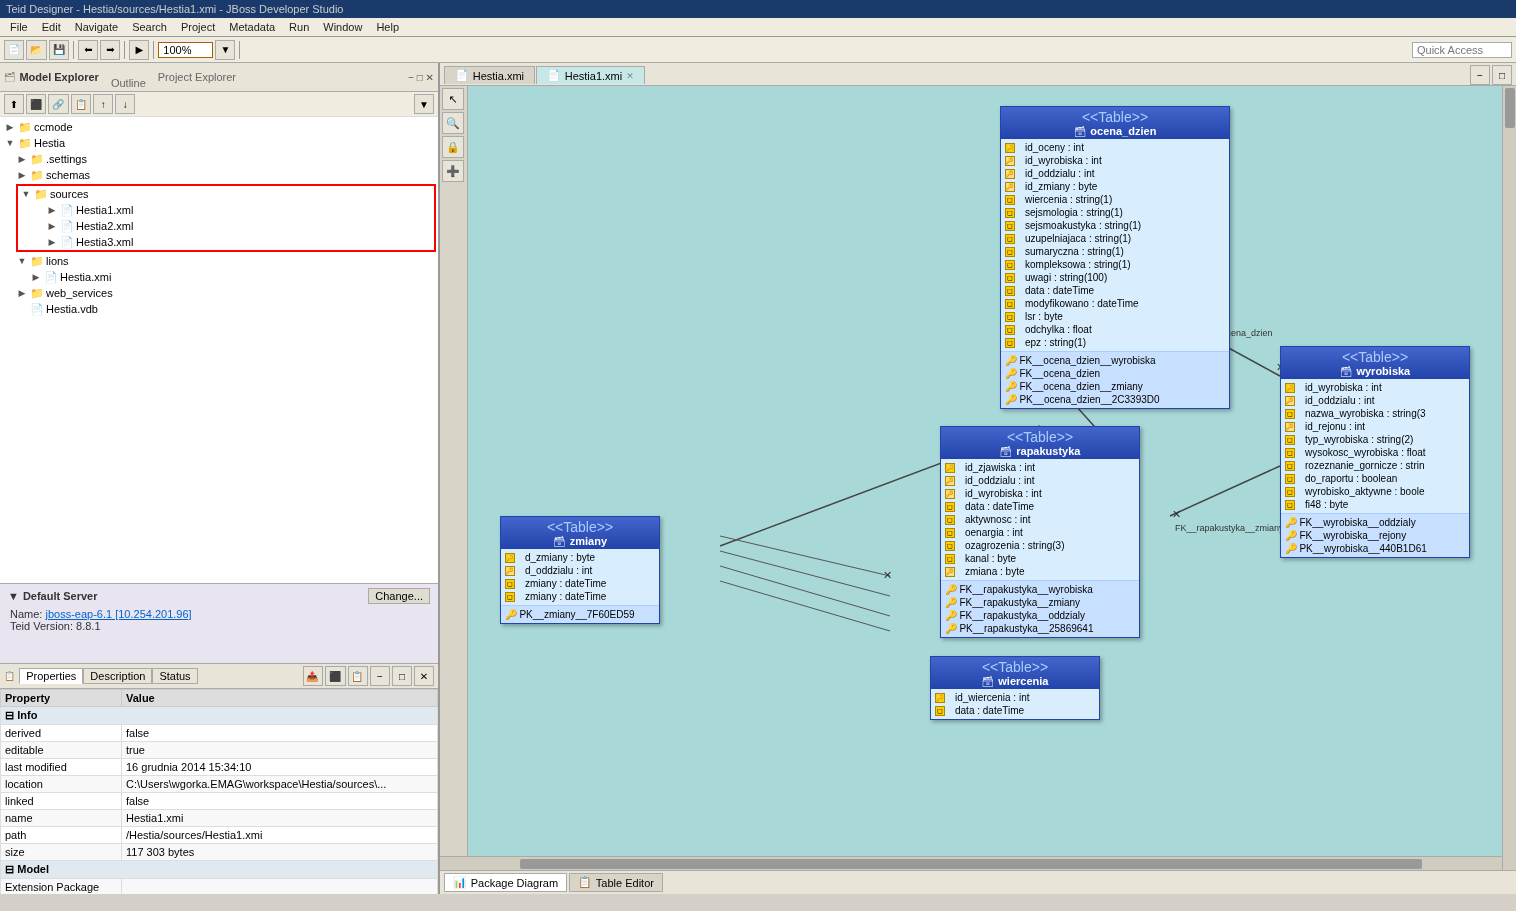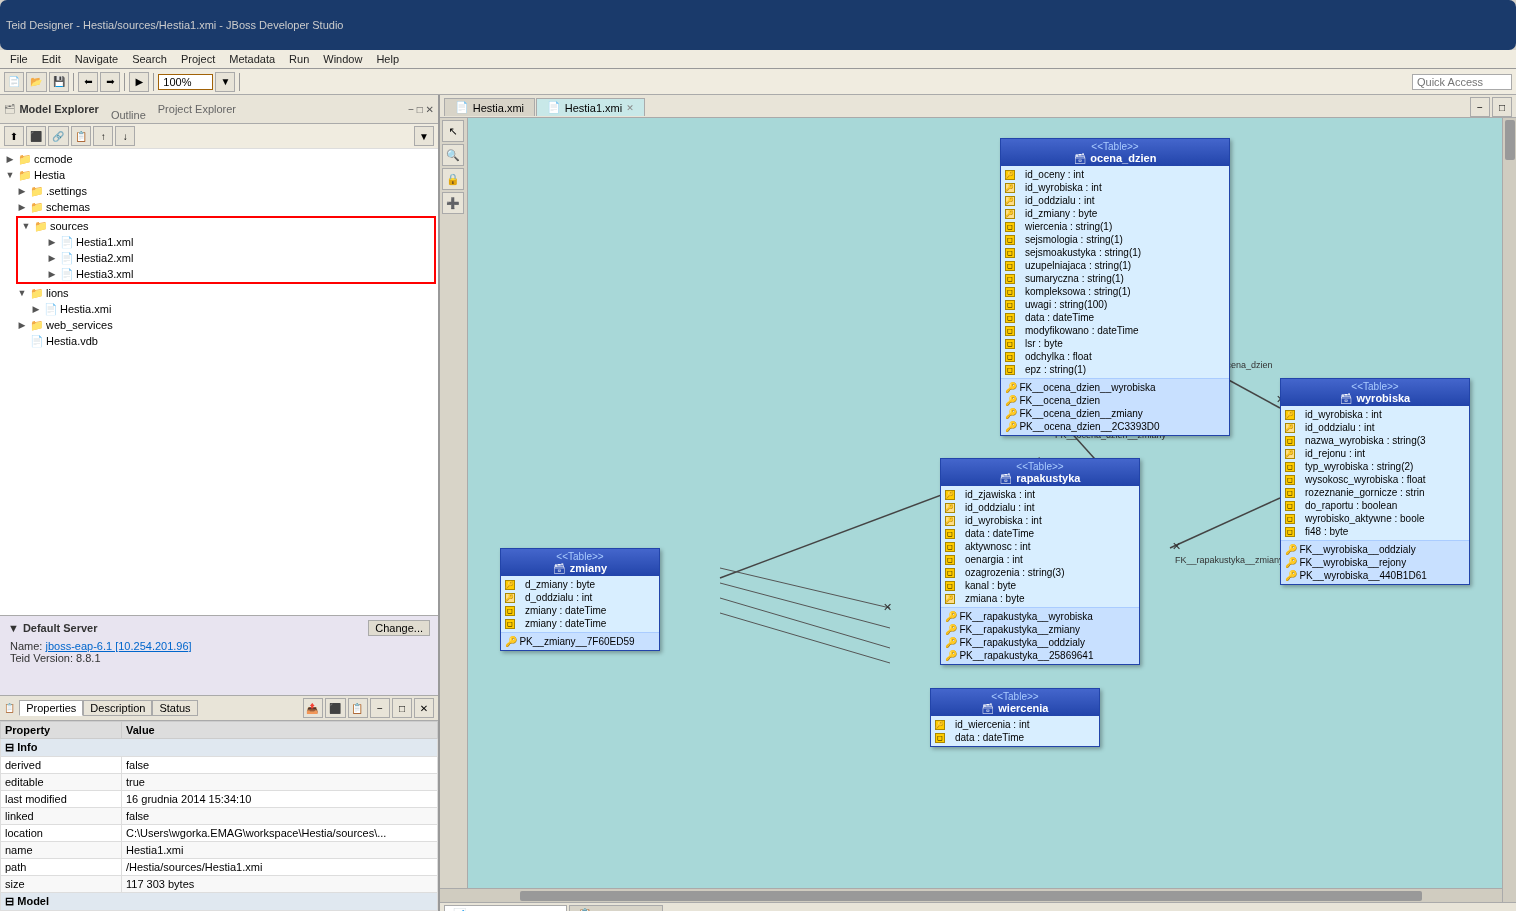--- a/index.html
+++ b/index.html
@@ -1,19 +1,19 @@
 <!DOCTYPE html>
 <html><head>
   <meta charset="utf-8">
   <style>
     * { margin: 0; padding: 0; box-sizing: border-box; }
     body { font-family: 'Segoe UI', Arial, sans-serif; font-size: 11px; background: #d4d0c8; overflow: hidden; width: 1516px; height: 911px; }
 
     
-    #titlebar { background: #1a3a6b; color: white; padding: 19px 6px; font-size: 11px; display: flex; align-items: center; gap: 6px; border-radius: 7px; }
+    #titlebar { background: #1a3a6b; color: white; padding: 3px 6px; font-size: 11px; display: flex; align-items: center; gap: 6px; }
     #titlebar span { color: #ccc; }
 
     
     #menubar { background: #f0ece0; border-bottom: 1px solid #999; display: flex; align-items: center; padding: 1px 4px; gap: 2px; }
     .menu-item { padding: 2px 6px; cursor: pointer; font-size: 11px; color: #222; }
 
     
     #toolbar { background: #f0ece0; border-bottom: 1px solid #aaa; display: flex; align-items: center; padding: 2px 4px; gap: 2px; min-height: 26px; }
     .tb-btn { background: #e8e4d8; border: 1px solid #aaa; padding: 1px 3px; cursor: pointer; font-size: 10px; min-width: 20px; height: 20px; display: flex; align-items: center; justify-content: center; }
     .tb-separator { width: 1px; background: #999; height: 18px; margin: 0 2px; }
@@ -66,21 +66,21 @@
     .editor-tab { padding: 2px 10px; font-size: 11px; border: 1px solid #aaa; border-bottom: none; background: #d8d4c8; cursor: pointer; display: flex; align-items: center; gap: 4px; }
     .editor-tab.active { background: #c8e8e8; }
     .editor-tab-close { font-size: 9px; color: #888; cursor: pointer; }
 
     
     #canvas { flex: 1; position: relative; overflow: hidden; background: #a8d8d8; }
 
     
     .db-table { position: absolute; border: 1px solid #2244aa; background: white; min-width: 200px; box-shadow: 2px 2px 4px rgba(0,0,0,0.3); }
     .db-table-header { background: linear-gradient(to bottom, #4466cc, #2244aa); color: white; padding: 2px 4px; text-align: center; font-size: 10px; }
-    .db-table-header .stereotype { font-size: 10px; color: #aaccff; }
+    .db-table-header .stereotype { font-size: 14px; color: #aaccff; }
     .db-table-header .tname { font-weight: bold; font-size: 11px; }
     .db-table-body { padding: 2px 4px; font-size: 10px; background: #d8eeff; }
     .db-field { display: flex; align-items: center; gap: 10px; padding: 1px 0; white-space: nowrap; }
     .db-field-icon { width: 10px; height: 10px; background: #ffcc00; border: 1px solid #aa8800; display: inline-block; flex-shrink: 0; font-size: 7px; display: flex; align-items: center; justify-content: center; }
     .db-field-icon.pk { background: #ffcc00; }
     .db-table-footer { padding: 2px 4px; background: #c8e0ff; font-size: 10px; border-top: 1px solid #aaccff; }
     .footer-item { display: flex; align-items: center; gap: 2px; padding: 1px 0; }
 
     
     #bottom-tabs { background: #e8e4d8; border-top: 1px solid #aaa; padding: 2px 4px; display: flex; gap: 2px; }
@@ -273,26 +273,26 @@
           </tr>
           <tr>
             <td>editable</td>
             <td>true</td>
           </tr>
           <tr>
             <td>last modified</td>
             <td>16 grudnia 2014 15:34:10</td>
           </tr>
           <tr>
+            <td>location</td>
+            <td>C:\Users\wgorka.EMAG\workspace\Hestia/sources\...</td>
+          </tr>
+          <tr>
             <td>linked</td>
             <td>false</td>
-          </tr>
-          <tr>
-            <td>location</td>
-            <td>C:\Users\wgorka.EMAG\workspace\Hestia/sources\...</td>
           </tr>
           <tr>
             <td>name</td>
             <td>Hestia1.xmi</td>
           </tr>
           <tr>
             <td>path</td>
             <td>/Hestia/sources/Hestia1.xmi</td>
           </tr>
           <tr>

